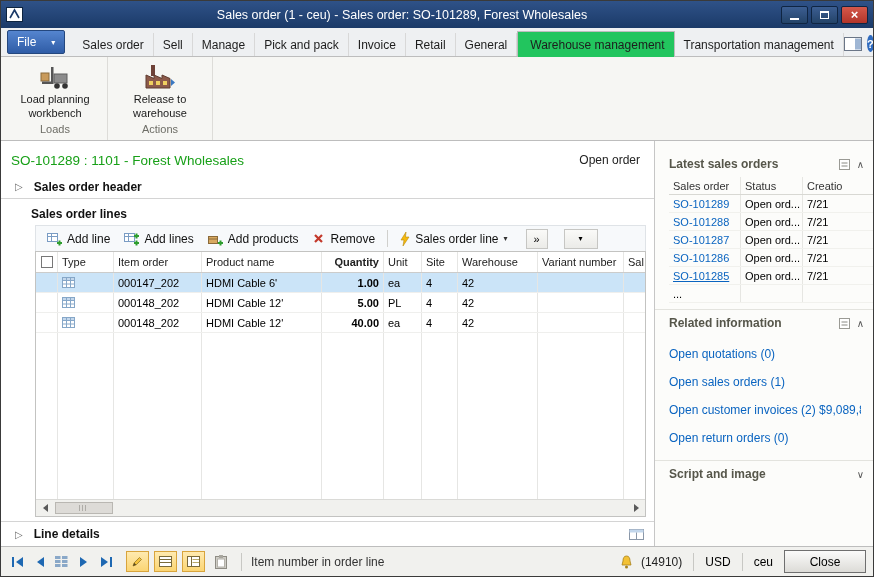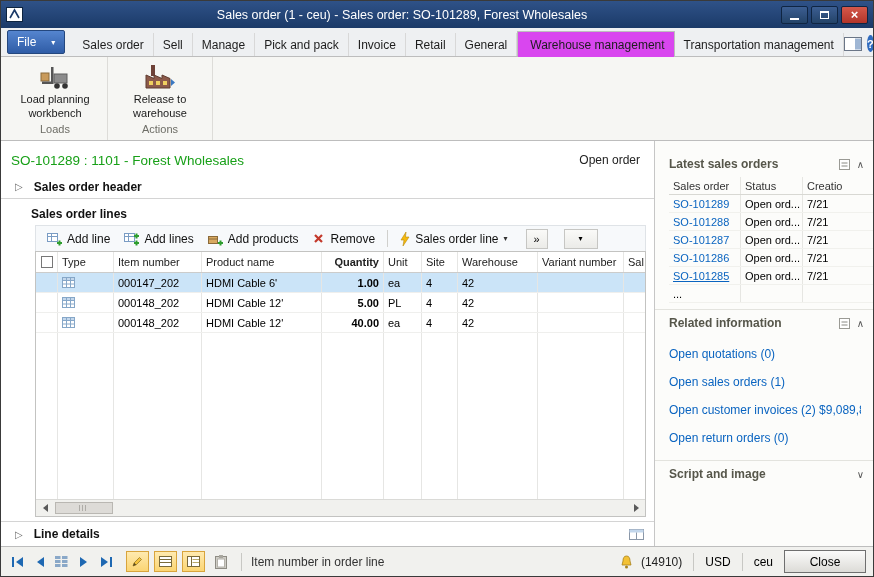--- a/index.html
+++ b/index.html
@@ -16,21 +16,21 @@
   .winbtn { width:27px; height:18px; border:1px solid #0f2542; border-radius:2px; background:linear-gradient(#3c5e92,#234368); display:flex; align-items:center; justify-content:center; cursor:pointer; }
   .winbtn.close { background:linear-gradient(#d4584a,#b2352a); font-weight:bold; color:#fff; font-size:13px; line-height:1; }
   .min-glyph { width:9px; height:2px; background:#fff; margin-top:8px; }
   .max-glyph { width:9px; height:8px; border:1px solid #fff; border-top-width:2px; }
 
   
   .tabrow { flex:0 0 29px; background:#eef0f2; border-bottom:1px solid #bdbdbd; display:flex; align-items:flex-end; padding:0 4px; }
   .file-btn { height:24px; margin:0 8px 2px 2px; padding:0 9px; background:linear-gradient(#5585cf,#2f5ca6); border:1px solid #24477e; border-radius:2px; color:#fff; display:flex; align-items:center; gap:15px; cursor:pointer; }
   .file-btn .caret { font-size:8px; }
   .tab { height:23px; padding:0 9px; display:flex; align-items:center; color:#1d1d1d; border-right:1px solid #d8d8d8; cursor:pointer; white-space:nowrap; }
-  .tab.active { background:#d946ef; border:1px solid #bdbdbd; border-bottom:none; height:26px; margin-bottom:-1px; position:relative; z-index:2;padding-left:12px; }
+  .tab.active { background:#22c55e; border:1px solid #bdbdbd; border-bottom:none; height:26px; margin-bottom:-1px; position:relative; z-index:2;padding-left:12px; }
   .tabrow-spacer { flex:1; }
   .pane-btn { margin:0 5px 5px 0; cursor:pointer; display:flex; }
   .help-btn { width:17px; height:17px; border-radius:50%; background:#2f6bbf; color:#fff; font-weight:bold; font-size:11px; display:flex; align-items:center; justify-content:center; margin:0 2px 4px 0; cursor:pointer; }
 
   
   .ribbon { flex:0 0 84px; background:#f6f6f3; border-bottom:1px solid #bdbdbd; display:flex; padding-left:2px; }
   .rgroup { display:flex; flex-direction:column; border-right:1px solid #dddcd8; padding:2px 4px 0; }
   .rbtn { flex:1; width:96px; display:flex; flex-direction:column; align-items:center; padding-top:4px; gap:3px; cursor:pointer; }
   .rbtn-label { font-size:11px; line-height:1.25; text-align:center; color:#1a1a1a; }
   .rgroup-label { height:17px; text-align:center; font-size:11px; color:#6d6d66; }
@@ -278,21 +278,21 @@
               <span>▾</span>
             </span>
         </div>
 
         <div class="grid">
           <div class="ghead">
             <span class="gcell c-sel">
                 <span class="checkbox"></span>
               </span>
             <span class="gcell c-type">Type</span>
-            <span class="gcell c-item">Item number</span>
+            <span class="gcell c-item">Item order</span>
             <span class="gcell c-prod">Product name</span>
             <span class="gcell c-qty">Quantity</span>
             <span class="gcell c-unit">Unit</span>
             <span class="gcell c-site">Site</span>
             <span class="gcell c-wh">Warehouse</span>
             <span class="gcell c-var">Variant number</span>
             <span class="gcell c-sal">Sal</span>
           </div>
 
           <div class="grow selected">

